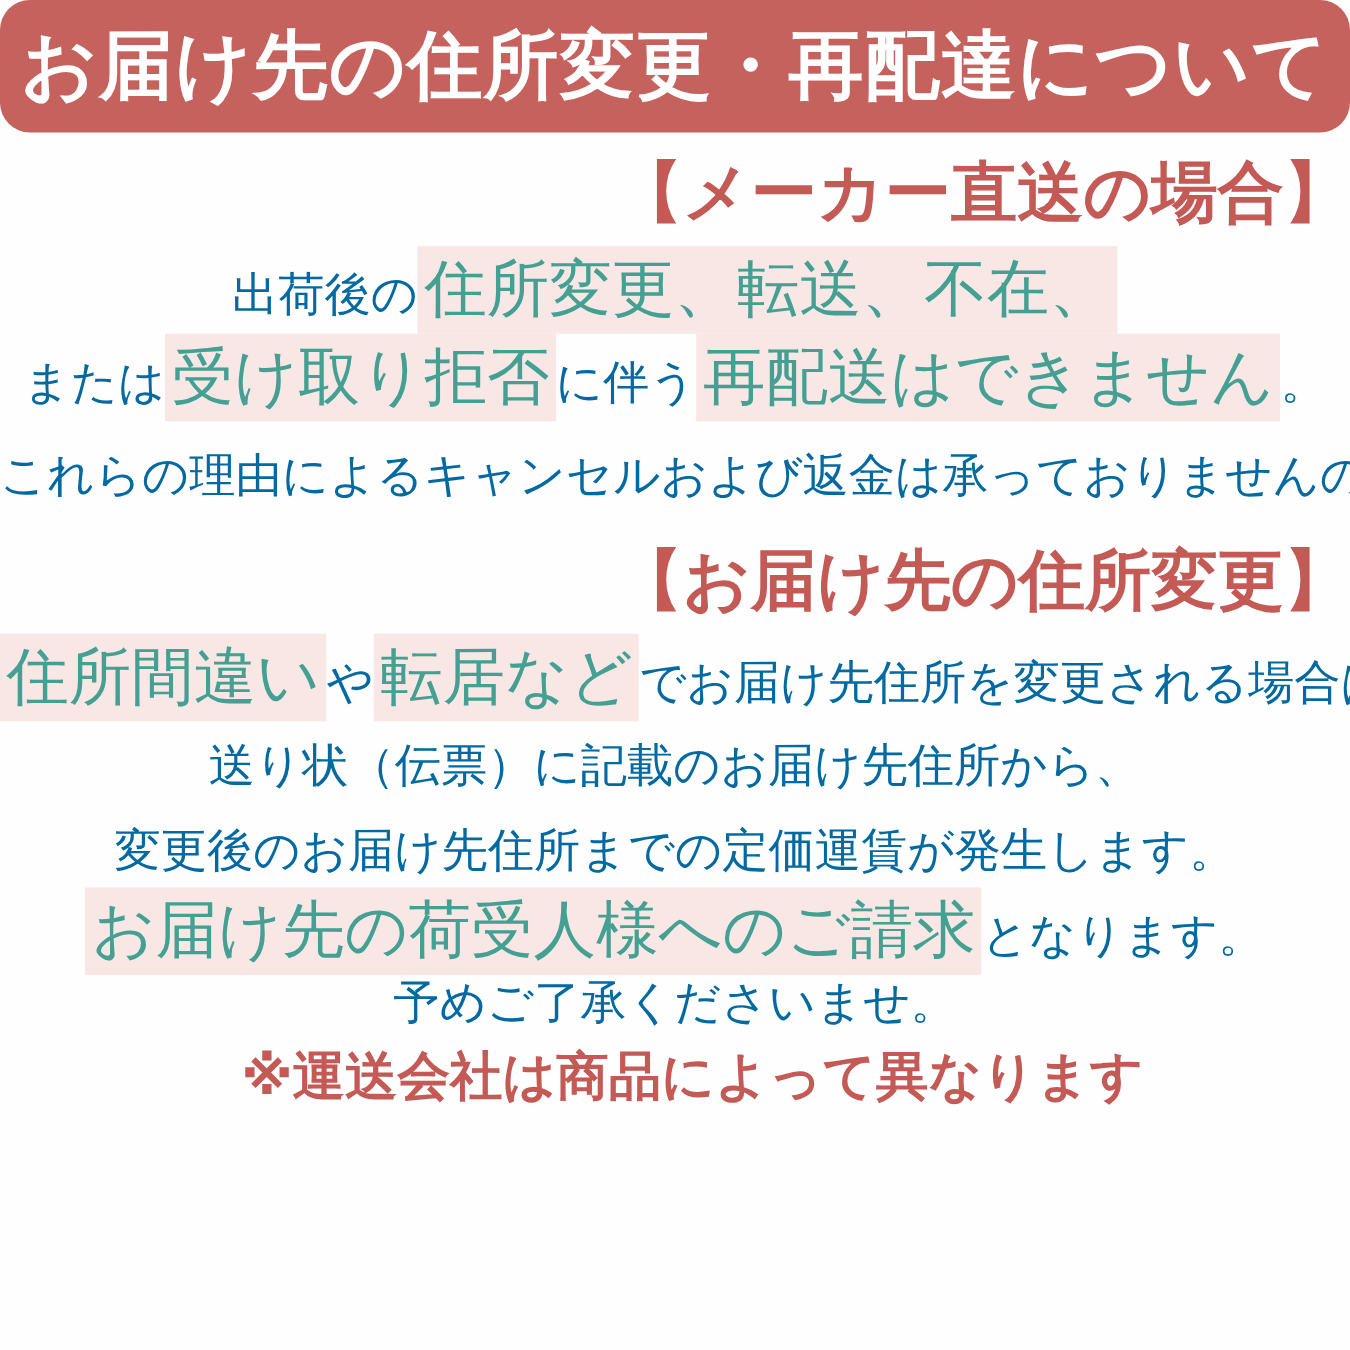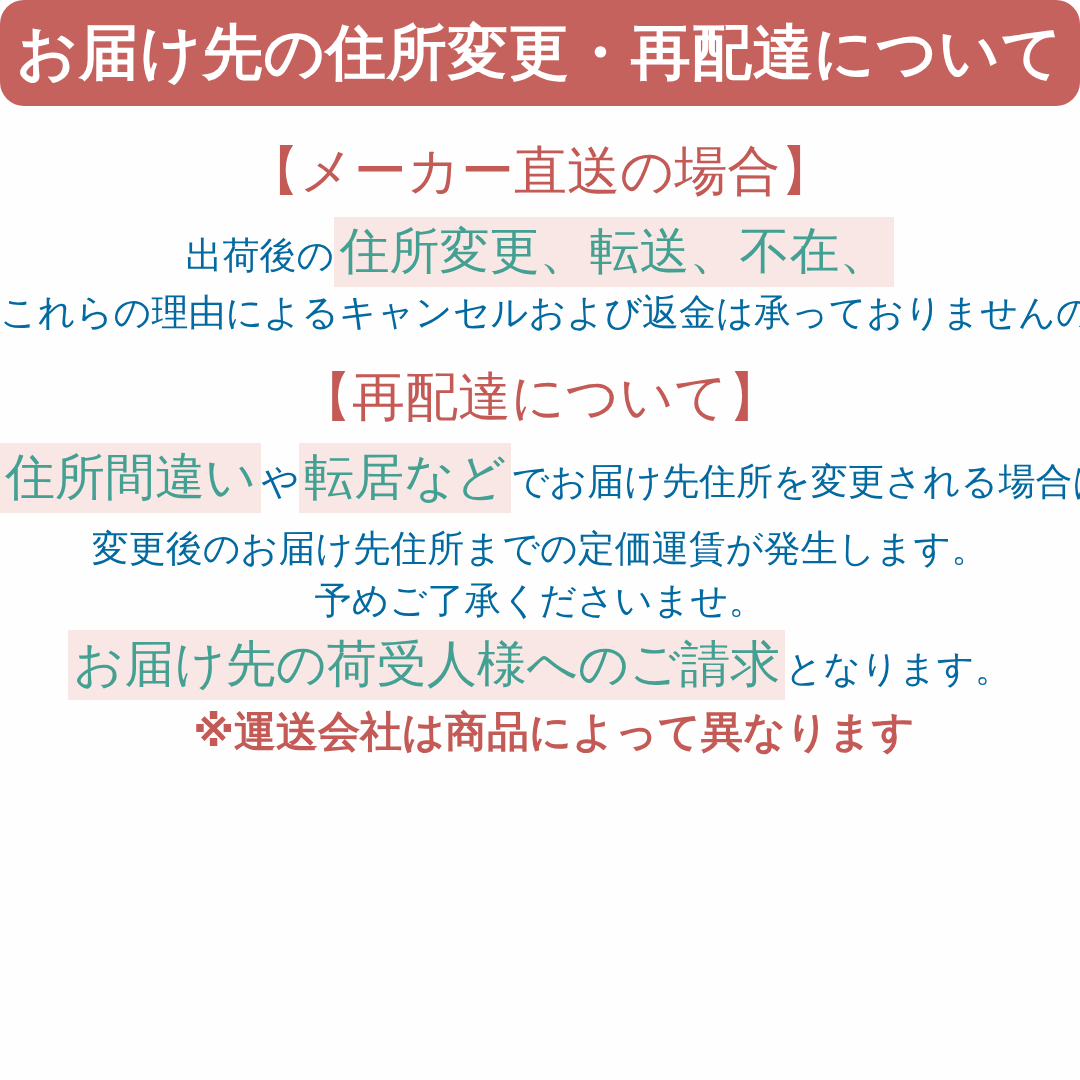--- a/index.html
+++ b/index.html
@@ -20,26 +20,27 @@
     margin: 0;
     color: #ffffff;
     font-size: 60px;
     font-weight: 600;
     letter-spacing: 1px;
     white-space: nowrap;
   }
   
   main { text-align: center; padding-top: 16px; }
   h2.section-heading {
-    margin: 16px;
+    margin: 0;
     color: #c35a55;
     font-size: 53px;
     line-height: 65px;
-    font-weight: 400;
+    font-weight: 700;
     white-space: nowrap;
+    text-align: right;
   }
   .line {
     line-height: 1.28;
     white-space: nowrap;
   }
   .seg { vertical-align: baseline; }
   .gray {
     color: #0369a1;
     font-size: 37px;
     font-weight: 500;
@@ -54,21 +55,21 @@
   
   .lines-0 .line:nth-child(1) { margin-top: 12px; }
   .lines-0 .line:nth-child(2) { margin-top: 6px;  }
   .lines-0 .line:nth-child(3) { margin-top: 24px; }
   .lines-0 .line:nth-child(4) { margin-top: 12px; }
   .lines-0 .line:nth-child(5) { margin-top: 12px; }
   
   .section-yamato h2 { margin-top: 28px; }
   .lines-1 .line:nth-child(1) { margin-top: 12px; }
   .lines-1 .line:nth-child(2) { margin-top: 16px; }
-  .lines-1 .line:nth-child(3) { margin-top: 4px; }
+  .lines-1 .line:nth-child(3) { margin-top: 20px; }
   .lines-1 .line:nth-child(4) { margin-top: 8px;  }
   .lines-1 .line:nth-child(5) { margin-top: 2px;  }
   .lines-1 .line:nth-child(6) { margin-top: 14px; }
   .footer-note {
     margin-top: 8px;
     color: #c35a55;
     font-size: 42px;
     font-weight: 600;
     white-space: nowrap;
     padding-left: 28px;
@@ -80,29 +81,31 @@
 <header class="banner">
   <h1>お届け先の住所変更・再配達について</h1>
 </header>
 
 <main>
 
   <section class="section-maker-direct">
     <h2 class="section-heading">【メーカー直送の場合】</h2>
     <div class="lines lines-0">
         <div class="line"><span class="seg gray">出荷後の</span><span class="seg teal-hl">住所変更、転送、不在、</span></div>
+        <div class="line"><span class="seg gray">または</span><span class="seg teal-hl">受け取り拒否</span><span class="seg gray">に伴う</span><span class="seg teal-hl">再配送はできません</span><span class="seg gray">。</span></div>
         <div class="line"><span class="seg gray">これらの理由によるキャンセルおよび返金は承っておりませんので、</span></div>
       </div>
   </section>
 
   <section class="section-yamato">
-    <h2 class="section-heading">【再配達について】</h2>
+    <h2 class="section-heading">【お届け先の住所変更】</h2>
     <div class="lines lines-1">
         <div class="line"><span class="seg teal-hl">住所間違い</span><span class="seg gray">や</span><span class="seg teal-hl">転居など</span><span class="seg gray">でお届け先住所を変更される場合は、</span></div>
+        <div class="line"><span class="seg gray">送り状（伝票）に記載のお届け先住所から、</span></div>
         <div class="line"><span class="seg gray">変更後のお届け先住所までの定価運賃が発生します。</span></div>
+        <div class="line"><span class="seg teal-hl">お届け先の荷受人様へのご請求</span><span class="seg gray">となります。</span></div>
         <div class="line"><span class="seg gray">予めご了承くださいませ。</span></div>
-        <div class="line"><span class="seg teal-hl">お届け先の荷受人様へのご請求</span><span class="seg gray">となります。</span></div>
       </div>
   </section>
 
   <div class="footer-note">※運送会社は商品によって異なります</div>
 
 </main>
 
 </body></html>

